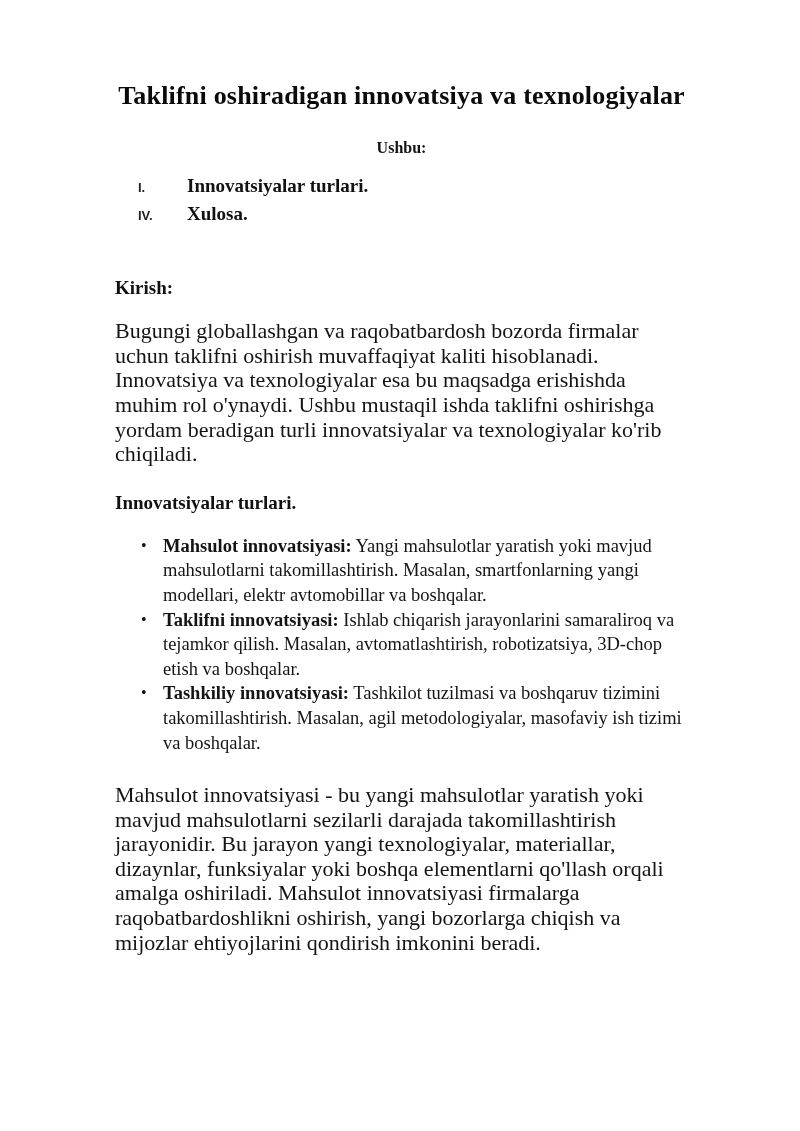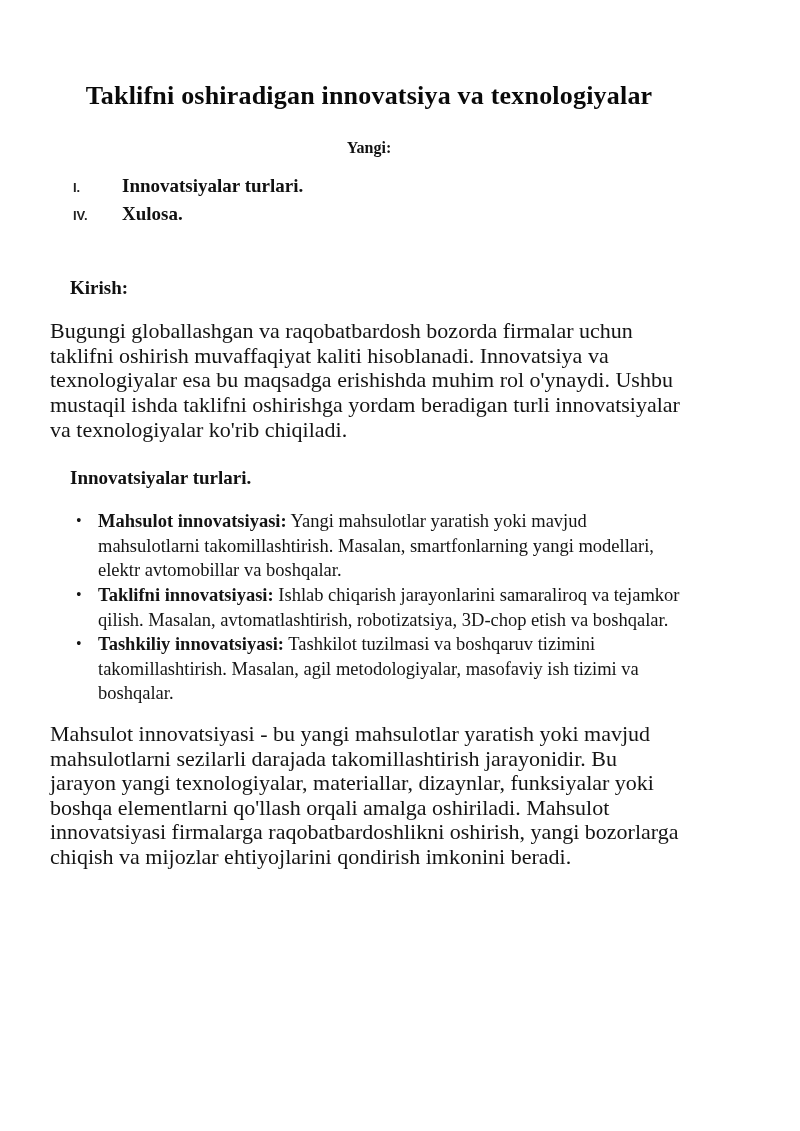--- a/index.html
+++ b/index.html
@@ -10,21 +10,21 @@
     width: 800px;
     min-height: 1131px;
     margin: 0 auto;
     font-family: "Liberation Serif", "DejaVu Serif", serif;
     color: #111111;
   }
   .page {
     width: 740px;
     min-height: 1131px;
     background: #ffffff;
-    padding: 80px 52px 60px 50px;
+    padding: 80px 52px 60px 115px;
   }
   .doc-title {
     font-size: 26px;
     font-weight: 700;
     text-align: center;
     color: #0a0a0a;
     line-height: 1.2;
     margin-bottom: 28px;
     letter-spacing: 0.2px;
   }
@@ -51,34 +51,33 @@
     color: #222222;
   }
   .plan-item .label {
     font-size: 19px;
     font-weight: 700;
   }
   .section-heading {
     font-size: 19px;
     font-weight: 700;
     margin-bottom: 20px;
-    margin-left: 20px;
   }
   .heading-gap-top {
     margin-top: 2px;
   }
   .para {
     font-size: 22px;
     line-height: 24.6px;
     margin-bottom: 25px;
     color: #141414;
   }
   .bullet-list {
     list-style: none;
-    margin: 0 0 16px 0;
+    margin: 0 0 28px 0;
     padding: 0;
   }
   .bullet-item {
     position: relative;
     padding-left: 48px;
     font-size: 18.5px;
     line-height: 24.6px;
     color: #141414;
   }
   .bullet-item::before {
@@ -94,21 +93,21 @@
     font-weight: 700;
   }
 </style>
 </head>
 <body>
 
 <div class="page">
 
   <h1 class="doc-title">Taklifni oshiradigan innovatsiya va texnologiyalar</h1>
 
-  <div class="plan-heading">Yangi:</div>
+  <div class="plan-heading">Ushbu:</div>
 
   <div class="plan-list">
     <div class="plan-item">
       <span class="numeral">I.</span>
       <span class="label">Innovatsiyalar turlari.</span>
     </div>
     <div class="plan-item">
       <span class="numeral">IV.</span>
       <span class="label">Xulosa.</span>
     </div>

